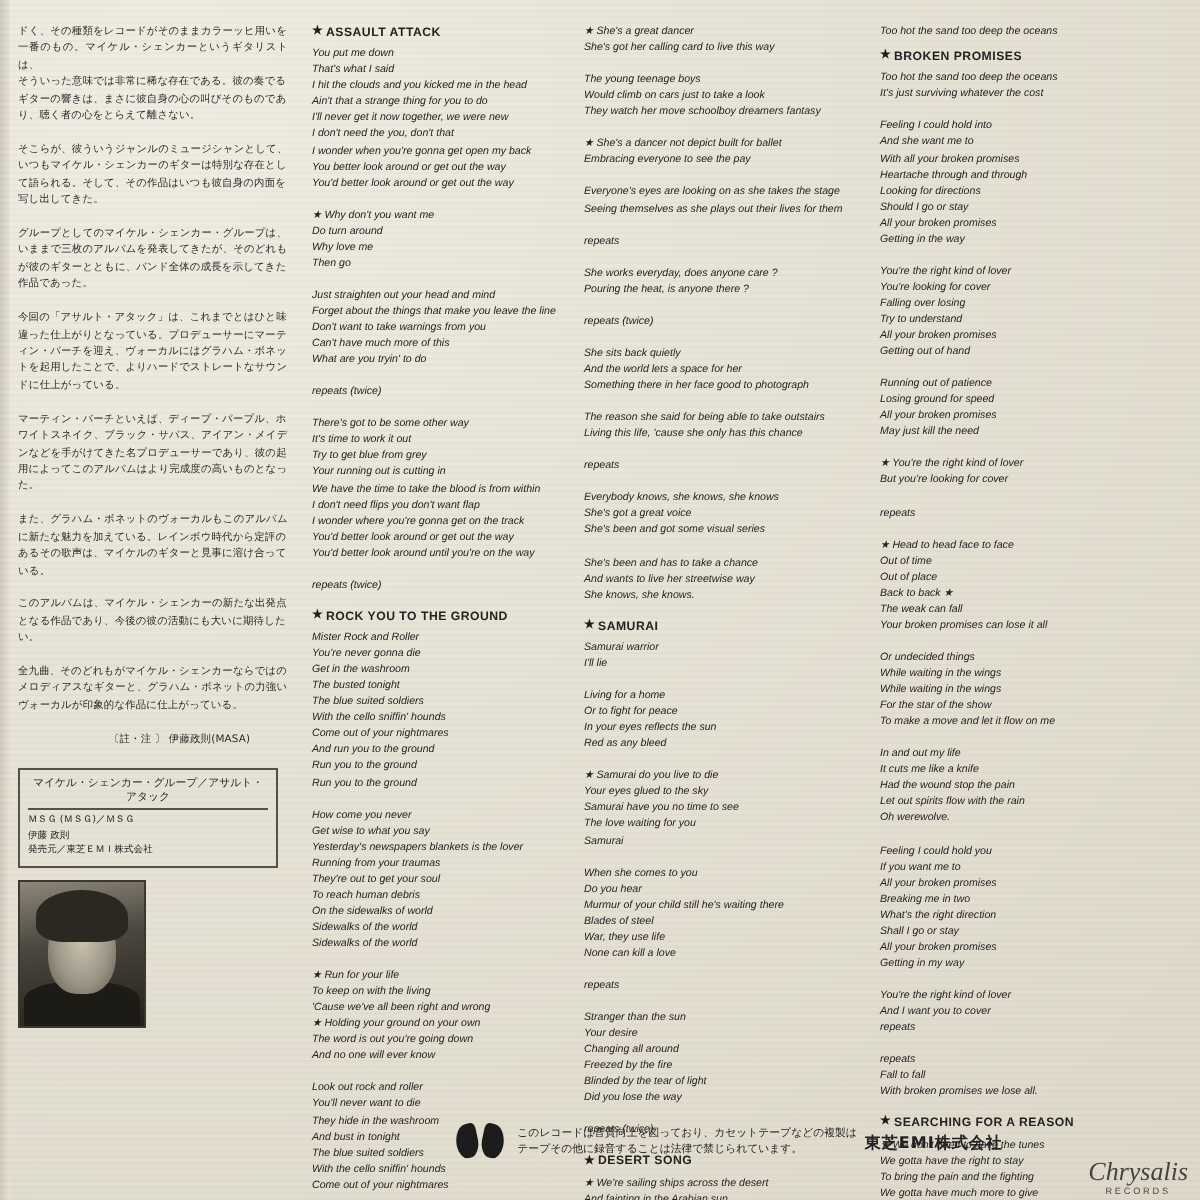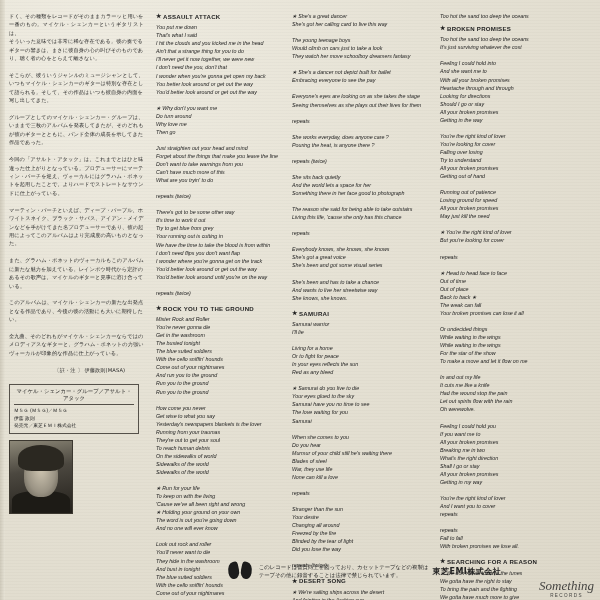--- a/index.html
+++ b/index.html
@@ -530,16 +530,16 @@
   </div>
 
   <div class="bottombar">
     <div class="butterfly"></div>
     <div class="notice">このレコードは音質向上を図っており、カセットテープなどの複製は
 テープその他に録音することは法律で禁じられています。</div>
     <div class="emi">東芝EMI株式会社</div>
   </div>
 
   <div class="chrysalis">
-    <span>Something</span>
+    <span>Chrysalis</span>
     <span class="sub">RECORDS</span>
   </div>
 </div>
 
 </body></html>

